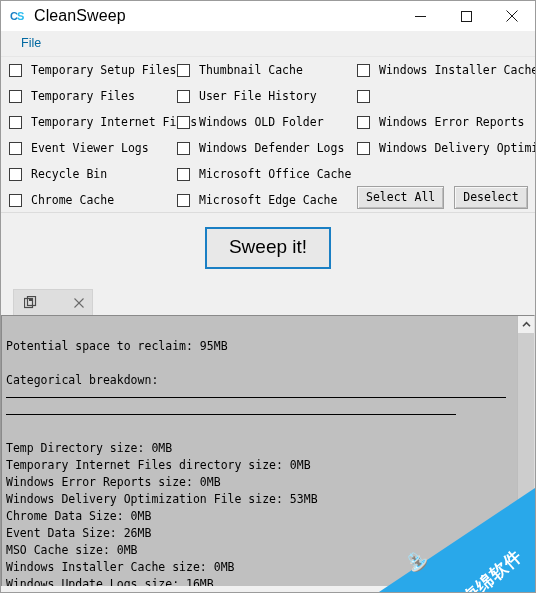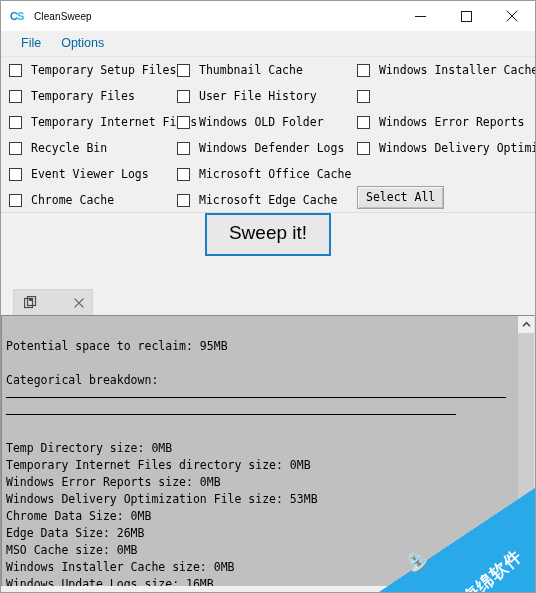--- a/index.html
+++ b/index.html
@@ -32,21 +32,21 @@
     position: relative;
   }
   .app-icon {
     width: 16px; height: 16px;
     margin-left: 9px; margin-right: 8px;
     flex: 0 0 auto;
     position: relative;
   }
   .app-icon svg { display: block; }
   .title-text {
-    font-size: 10px;
+    font-size: 16px;
     color: #000000;
     letter-spacing: 0.1px;
     white-space: nowrap;
   }
   .win-buttons {
     position: absolute;
     right: 0; top: 0;
     height: 30px;
     display: flex;
   }
@@ -126,21 +126,21 @@
     box-shadow: inset 1px 1px 0 #f7f7f7, inset -1px -1px 0 #bdbdbd;
     padding: 3px 8px 4px 8px;
     white-space: nowrap;
   }
 
   
   .sweep-area {
     height: 72px;
     background: #f0f0f0;
     display: flex;
-    align-items: flex-start;
+    align-items: center;
     justify-content: center;
     padding-bottom: 2px;
   }
   .sweep-btn {
     font-family: "Liberation Sans", sans-serif;
     font-size: 19px;
     color: #000000;
     background: #e8e8e8;
     border: 2px solid #1a7fc4;
     padding: 8px 22px 10px 22px;
@@ -295,45 +295,44 @@
         <svg width="12" height="12" viewBox="0 0 12 12">
           <line x1="0.5" y1="0.5" x2="11.5" y2="11.5" stroke="#1a1a1a" stroke-width="1"></line>
           <line x1="11.5" y1="0.5" x2="0.5" y2="11.5" stroke="#1a1a1a" stroke-width="1"></line>
         </svg>
       </div>
     </div>
   </div>
 
   <div class="menubar">
     <div class="menu-item">File</div>
-    <div class="menu-item">Options</div>
   </div>
 
   <div class="cb-panel">
 
     <div class="cb-col c1">
       <div class="cb-row">
         <span class="cb-box"></span>
         <span class="cb-label">Temporary Setup Files</span>
       </div>
       <div class="cb-row">
         <span class="cb-box"></span>
         <span class="cb-label">Temporary Files</span>
       </div>
       <div class="cb-row">
         <span class="cb-box"></span>
         <span class="cb-label">Temporary Internet Files</span>
       </div>
       <div class="cb-row">
         <span class="cb-box"></span>
+        <span class="cb-label">Event Viewer Logs</span>
+      </div>
+      <div class="cb-row">
+        <span class="cb-box"></span>
         <span class="cb-label">Recycle Bin</span>
-      </div>
-      <div class="cb-row">
-        <span class="cb-box"></span>
-        <span class="cb-label">Event Viewer Logs</span>
       </div>
       <div class="cb-row">
         <span class="cb-box"></span>
         <span class="cb-label">Chrome Cache</span>
       </div>
     </div>
 
     <div class="cb-col c2">
       <div class="cb-row">
         <span class="cb-box"></span>
@@ -374,20 +373,21 @@
         <span class="cb-label">Windows Error Reports</span>
       </div>
       <div class="cb-row">
         <span class="cb-box"></span>
         <span class="cb-label">Windows Delivery Optimizat</span>
       </div>
     </div>
 
     <div class="sel-buttons">
       <div class="w32-btn">Select All</div>
+      <div class="w32-btn">Deselect</div>
     </div>
   </div>
 
   <div class="sweep-area">
     <div class="sweep-btn">Sweep it!</div>
   </div>
 
   <div class="tabstrip">
     <div class="tab">
       <span class="tab-icon">
@@ -416,21 +416,21 @@
       </div>
       <div class="out-rule-wrap">
         <div class="out-rule partial"></div>
       </div>
       <div class="out-blank"></div>
       <div class="out-line">Temp Directory size: 0MB</div>
       <div class="out-line">Temporary Internet Files directory size: 0MB</div>
       <div class="out-line">Windows Error Reports size: 0MB</div>
       <div class="out-line">Windows Delivery Optimization File size: 53MB</div>
       <div class="out-line">Chrome Data Size: 0MB</div>
-      <div class="out-line">Edge Data Size: 26MB</div>
+      <div class="out-line">Event Data Size: 26MB</div>
       <div class="out-line">MSO Cache size: 0MB</div>
       <div class="out-line">Windows Installer Cache size: 0MB</div>
       <div class="out-line">Windows Update Logs size: 16MB</div>
     </div>
 
     <div class="vscroll">
       <div class="vscroll-btn">
         <svg width="9" height="7" viewBox="0 0 9 7">
           <path d="M1 5.2 L4.5 1.6 L8 5.2" fill="none" stroke="#4a4a4a" stroke-width="1.6"></path>
         </svg>

